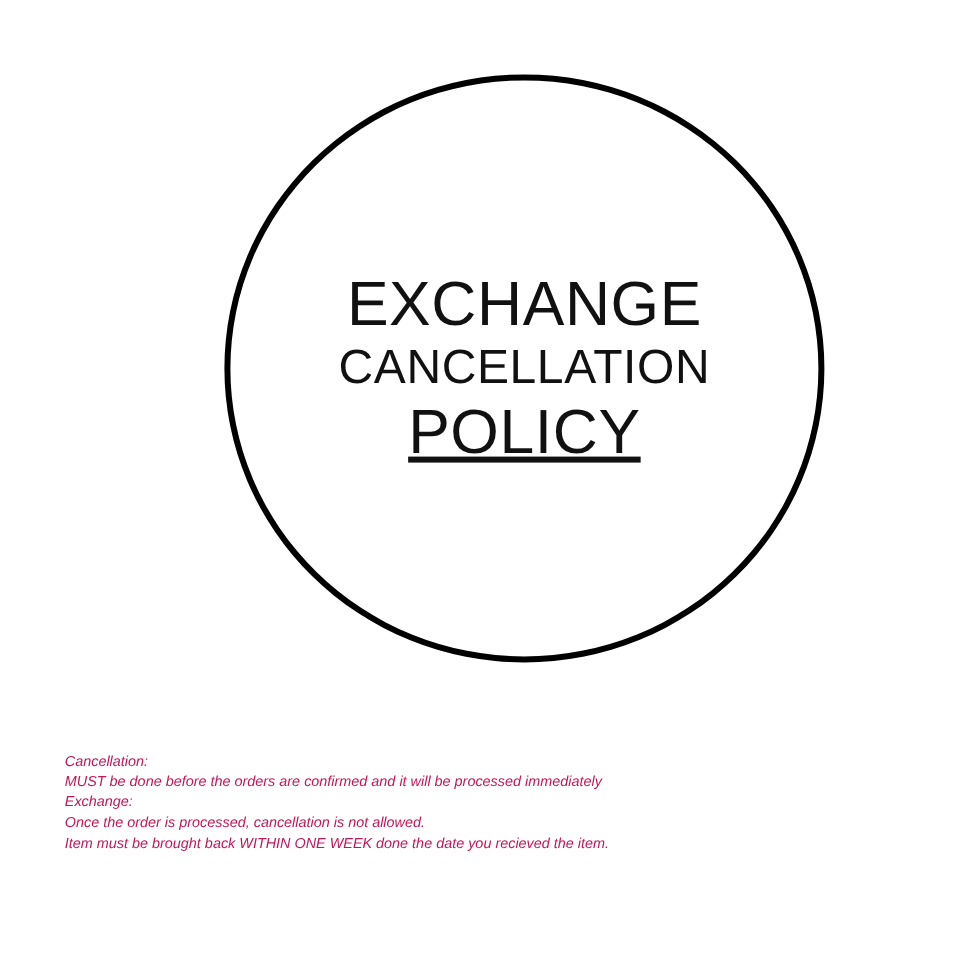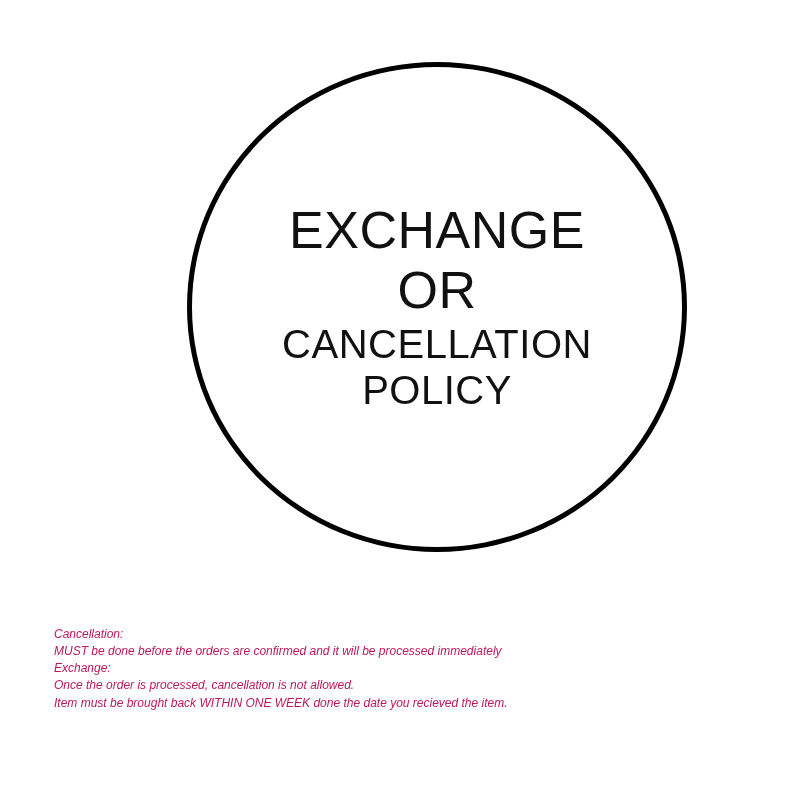--- a/index.html
+++ b/index.html
@@ -52,21 +52,21 @@
     line-height: 1.16;
     color: #111111;
   }
   .badge-line {
     display: block;
     white-space: nowrap;
   }
   .badge-line.l1 { font-size: 52px; }
   .badge-line.l2 { font-size: 52px; }
   .badge-line.l3 { font-size: 40px; text-align: center; }
-  .badge-line.l4 { font-size: 40px; }
+  .badge-line.l4 { font-size: 52px; text-decoration: underline; }
 
   
   .policy {
     position: absolute;
     left: 18px;
     top: 626px;
     width: 764px;
     font-family: "Liberation Sans", sans-serif;
     font-size: 12px;
     line-height: 1.43;
@@ -81,21 +81,20 @@
 </style>
 </head>
 <body>
 
 <div class="page">
 
   <div class="badge-wrap">
     <div class="badge-circle"></div>
     <div class="badge-text">
       <span class="badge-line l1">EXCHANGE</span>
-      <span class="badge-line l2">OR</span>
       <span class="badge-line l3">CANCELLATION</span>
       <span class="badge-line l4">POLICY</span>
     </div>
   </div>
 
   <div class="policy">
     <p>Cancellation:</p>
     <p>MUST be done before the orders are confirmed and it will be processed immediately</p>
     <p>Exchange:</p>
     <p>Once the order is processed, cancellation is not allowed.</p>

